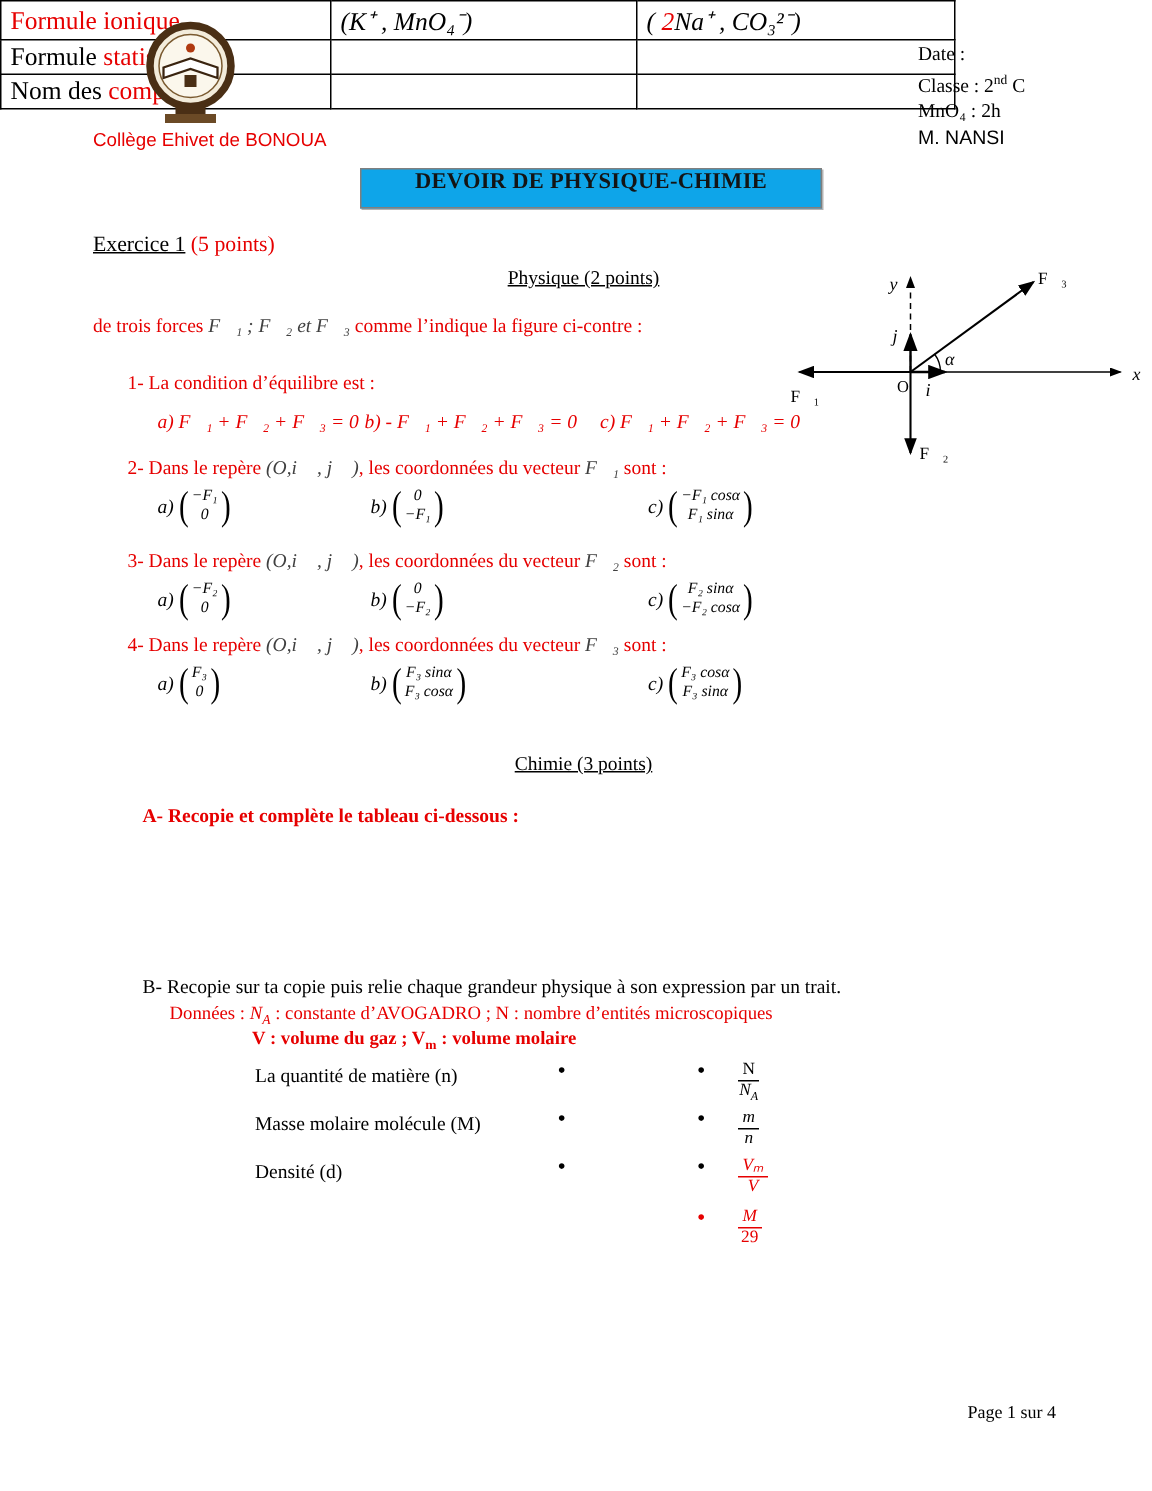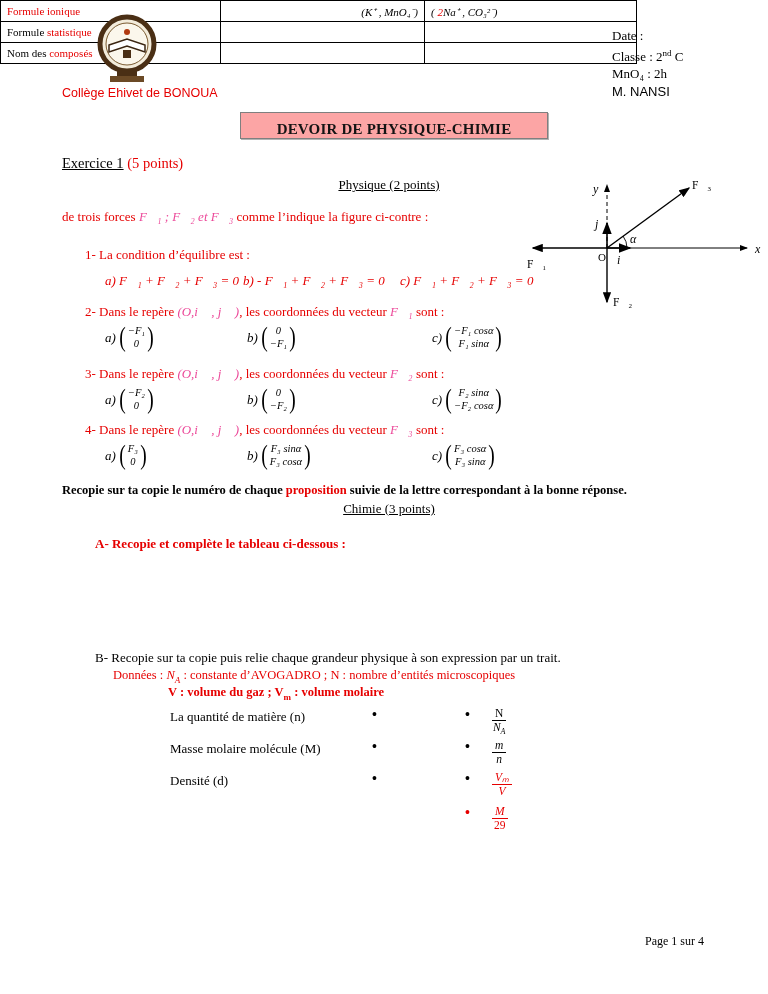--- a/index.html
+++ b/index.html
@@ -4,30 +4,30 @@
 <style>
   * { margin:0; padding:0; box-sizing:border-box; }
   html,body { background:#ffffff; }
   body { width:768px; height:994px; font-family:"Liberation Serif", serif; color:#000; }
   .page { position:relative; width:768px; height:994px; background:#fff; overflow:hidden; }
   .abs { position:absolute; }
   .r { color:#e60000; }
   .b { font-weight:normal; }
   .u { text-decoration:underline; }
   .sans { font-family:"Liberation Sans", sans-serif; }
-  .math { font-style:italic; color:#ec4899; }
+  .math { font-style:italic; color:#404040; }
 
   #logo { left:94px; top:14px; }
   #school { left:62px; top:86px; font-size:12.5px; }
   #meta { left:612px; top:27px; font-size:13px; line-height:17.5px; }
   #meta sup { font-size:9px; }
 
-  #title { left:240px; top:112px; width:308px; height:27px; background:#fca5a5;
+  #title { left:240px; top:112px; width:308px; height:27px; background:#0ea5e9;
            border:1px solid #7f7f7f; box-shadow:1px 1px 0 #b3b3b3;
-           display:flex; align-items:flex-end; justify-content:center;
+           display:flex; align-items:flex-start; justify-content:center;
            font-weight:bold; font-size:15px; letter-spacing:.2px; color:#141414; }
 
   #exh { left:62px; top:155px; font-size:14.5px; }
   #physh { left:0; top:177px; width:778px; text-align:center; font-size:13px; text-decoration:underline; }
   #intro { left:62px; top:206px; font-size:13px; line-height:21px; }
 
   #fig { left:521px; top:176px; }
   #fig text { font-size:12px; font-style:italic; }
   #fig text.fl { font-size:11.5px; font-style:normal; }
 
@@ -47,23 +47,23 @@
   .opt .p { font-style:italic; margin-right:2px; }
   .cvec { display:inline-flex; align-items:center; font-style:italic; }
   .cvec .paren { font-size:27px; line-height:27px; font-style:normal; font-weight:400; transform:scaleX(.72); }
   .cvec .stack { display:inline-flex; flex-direction:column; align-items:center;
                  font-size:10.5px; line-height:12.5px; padding:0 1px; }
 
   #instr { left:62px; top:483px; width:680px; font-size:12.5px; font-weight:bold; }
   #chimh { left:0; top:501px; width:778px; text-align:center; font-size:13px; text-decoration:underline; }
   #parta { left:95px; top:536px; font-size:13px; font-weight:bold; }
 
-  #tbl { left:66px; top:562px; border-collapse:collapse; font-size:11px;padding-left:23px; }
+  #tbl { left:66px; top:562px; border-collapse:collapse; font-size:17px;padding-left:23px; }
   #tbl td { border:1px solid #000; height:21px; padding:1px 6px; vertical-align:middle; }
-  #tbl .c1 { width:220px; } #tbl .c2 { width:204px;text-align:right; } #tbl .c3 { width:212px; }
+  #tbl .c1 { width:220px; } #tbl .c2 { width:204px; } #tbl .c3 { width:212px; }
   #tbl .mathcell { font-style:italic; }
 
   #partb { left:95px; top:650px; font-size:13px; }
   #donnees { left:113px; top:668px; font-size:12.5px; }
   #donnees .na { font-style:italic; }
   #donnees sub { font-size:9px; }
   #vline { left:168px; top:685px; font-size:12.5px; font-weight:bold; }
   #vline sub { font-size:9px; }
 
   .mrow { left:0; width:768px; height:30px; }
@@ -259,23 +259,20 @@
           <span class="paren">(</span>
           <span class="stack">
             <span>F₃ cosα</span>
             <span>F₃ sinα</span>
           </span>
           <span class="paren">)</span>
         </span>
       </span>
   </div>
 
-  <div id="instr" class="abs">
-    <span>Recopie sur ta copie le numéro de chaque </span><span class="r">proposition</span><span> suivie de la lettre correspondant à la bonne réponse.</span>
-  </div>
 
   <div id="chimh" class="abs">Chimie (3 points)</div>
 
   <div id="parta" class="abs r">A-  Recopie et complète le tableau ci-dessous :</div>
 
   <table id="tbl">
     <tbody>
         <tr>
       <td class="c1"><span class="r">Formule ionique</span></td>
       <td class="c2 mathcell"><span>(K⁺ , MnO₄⁻)</span></td>

